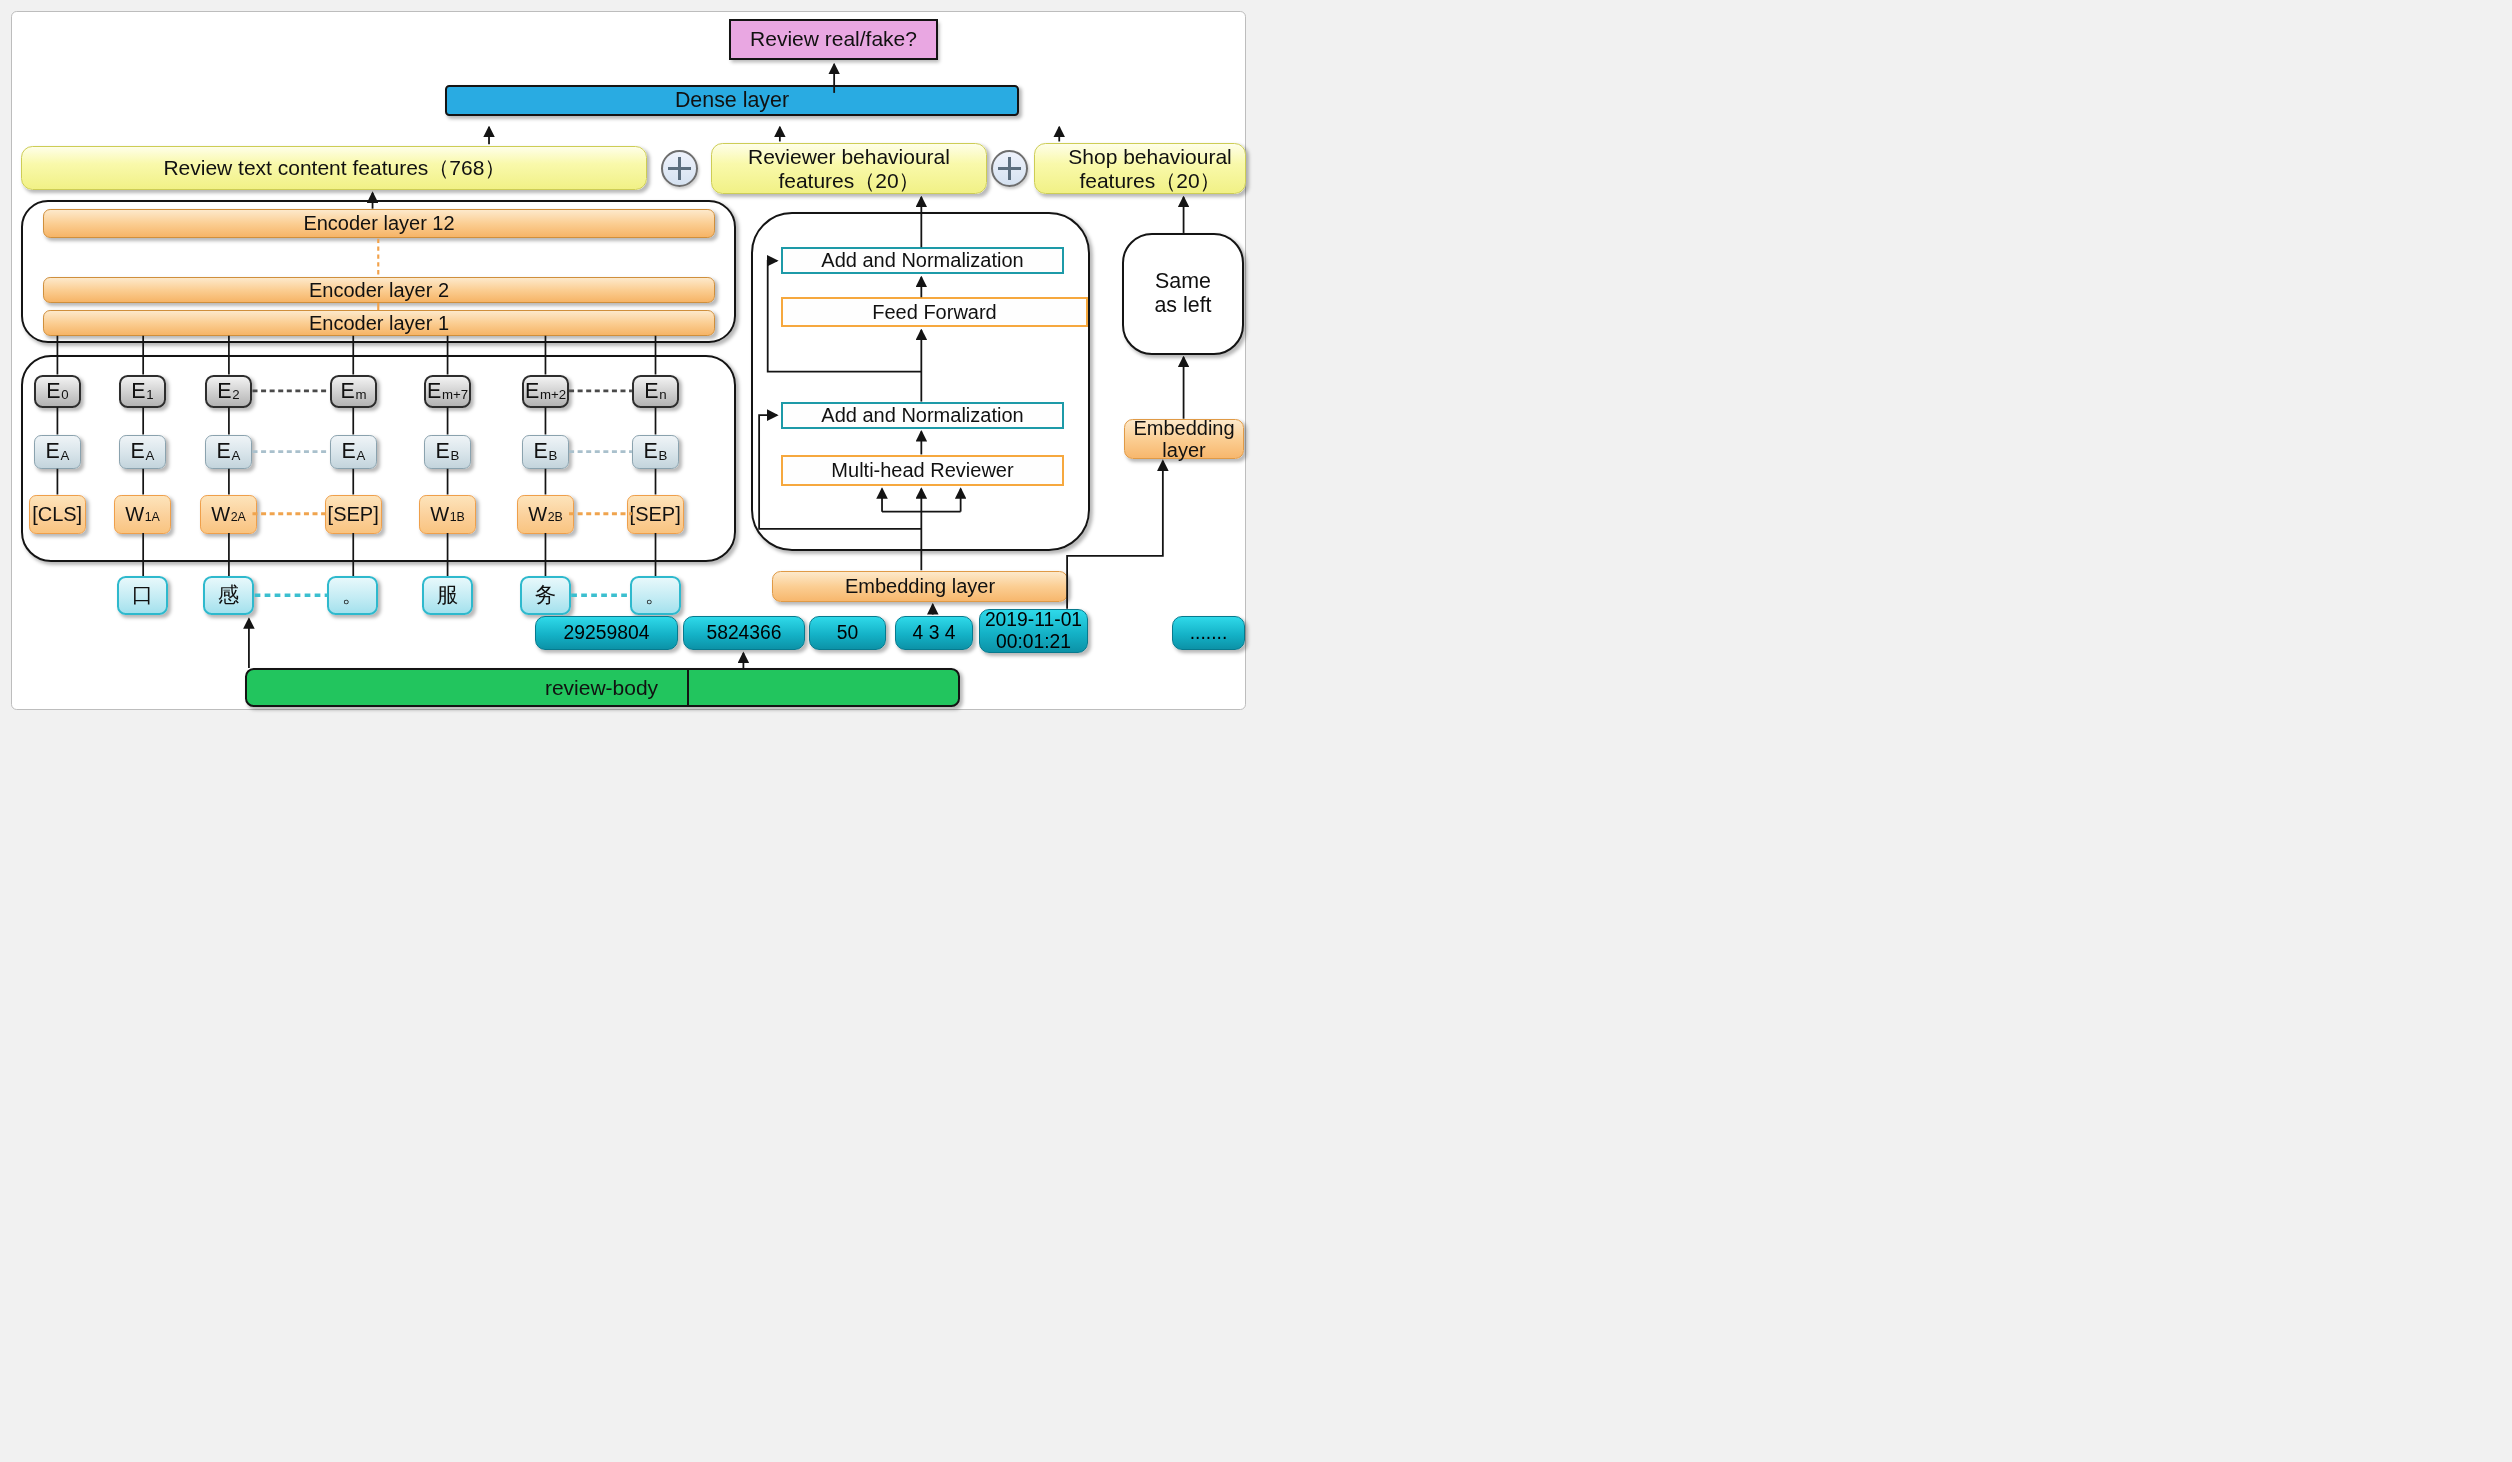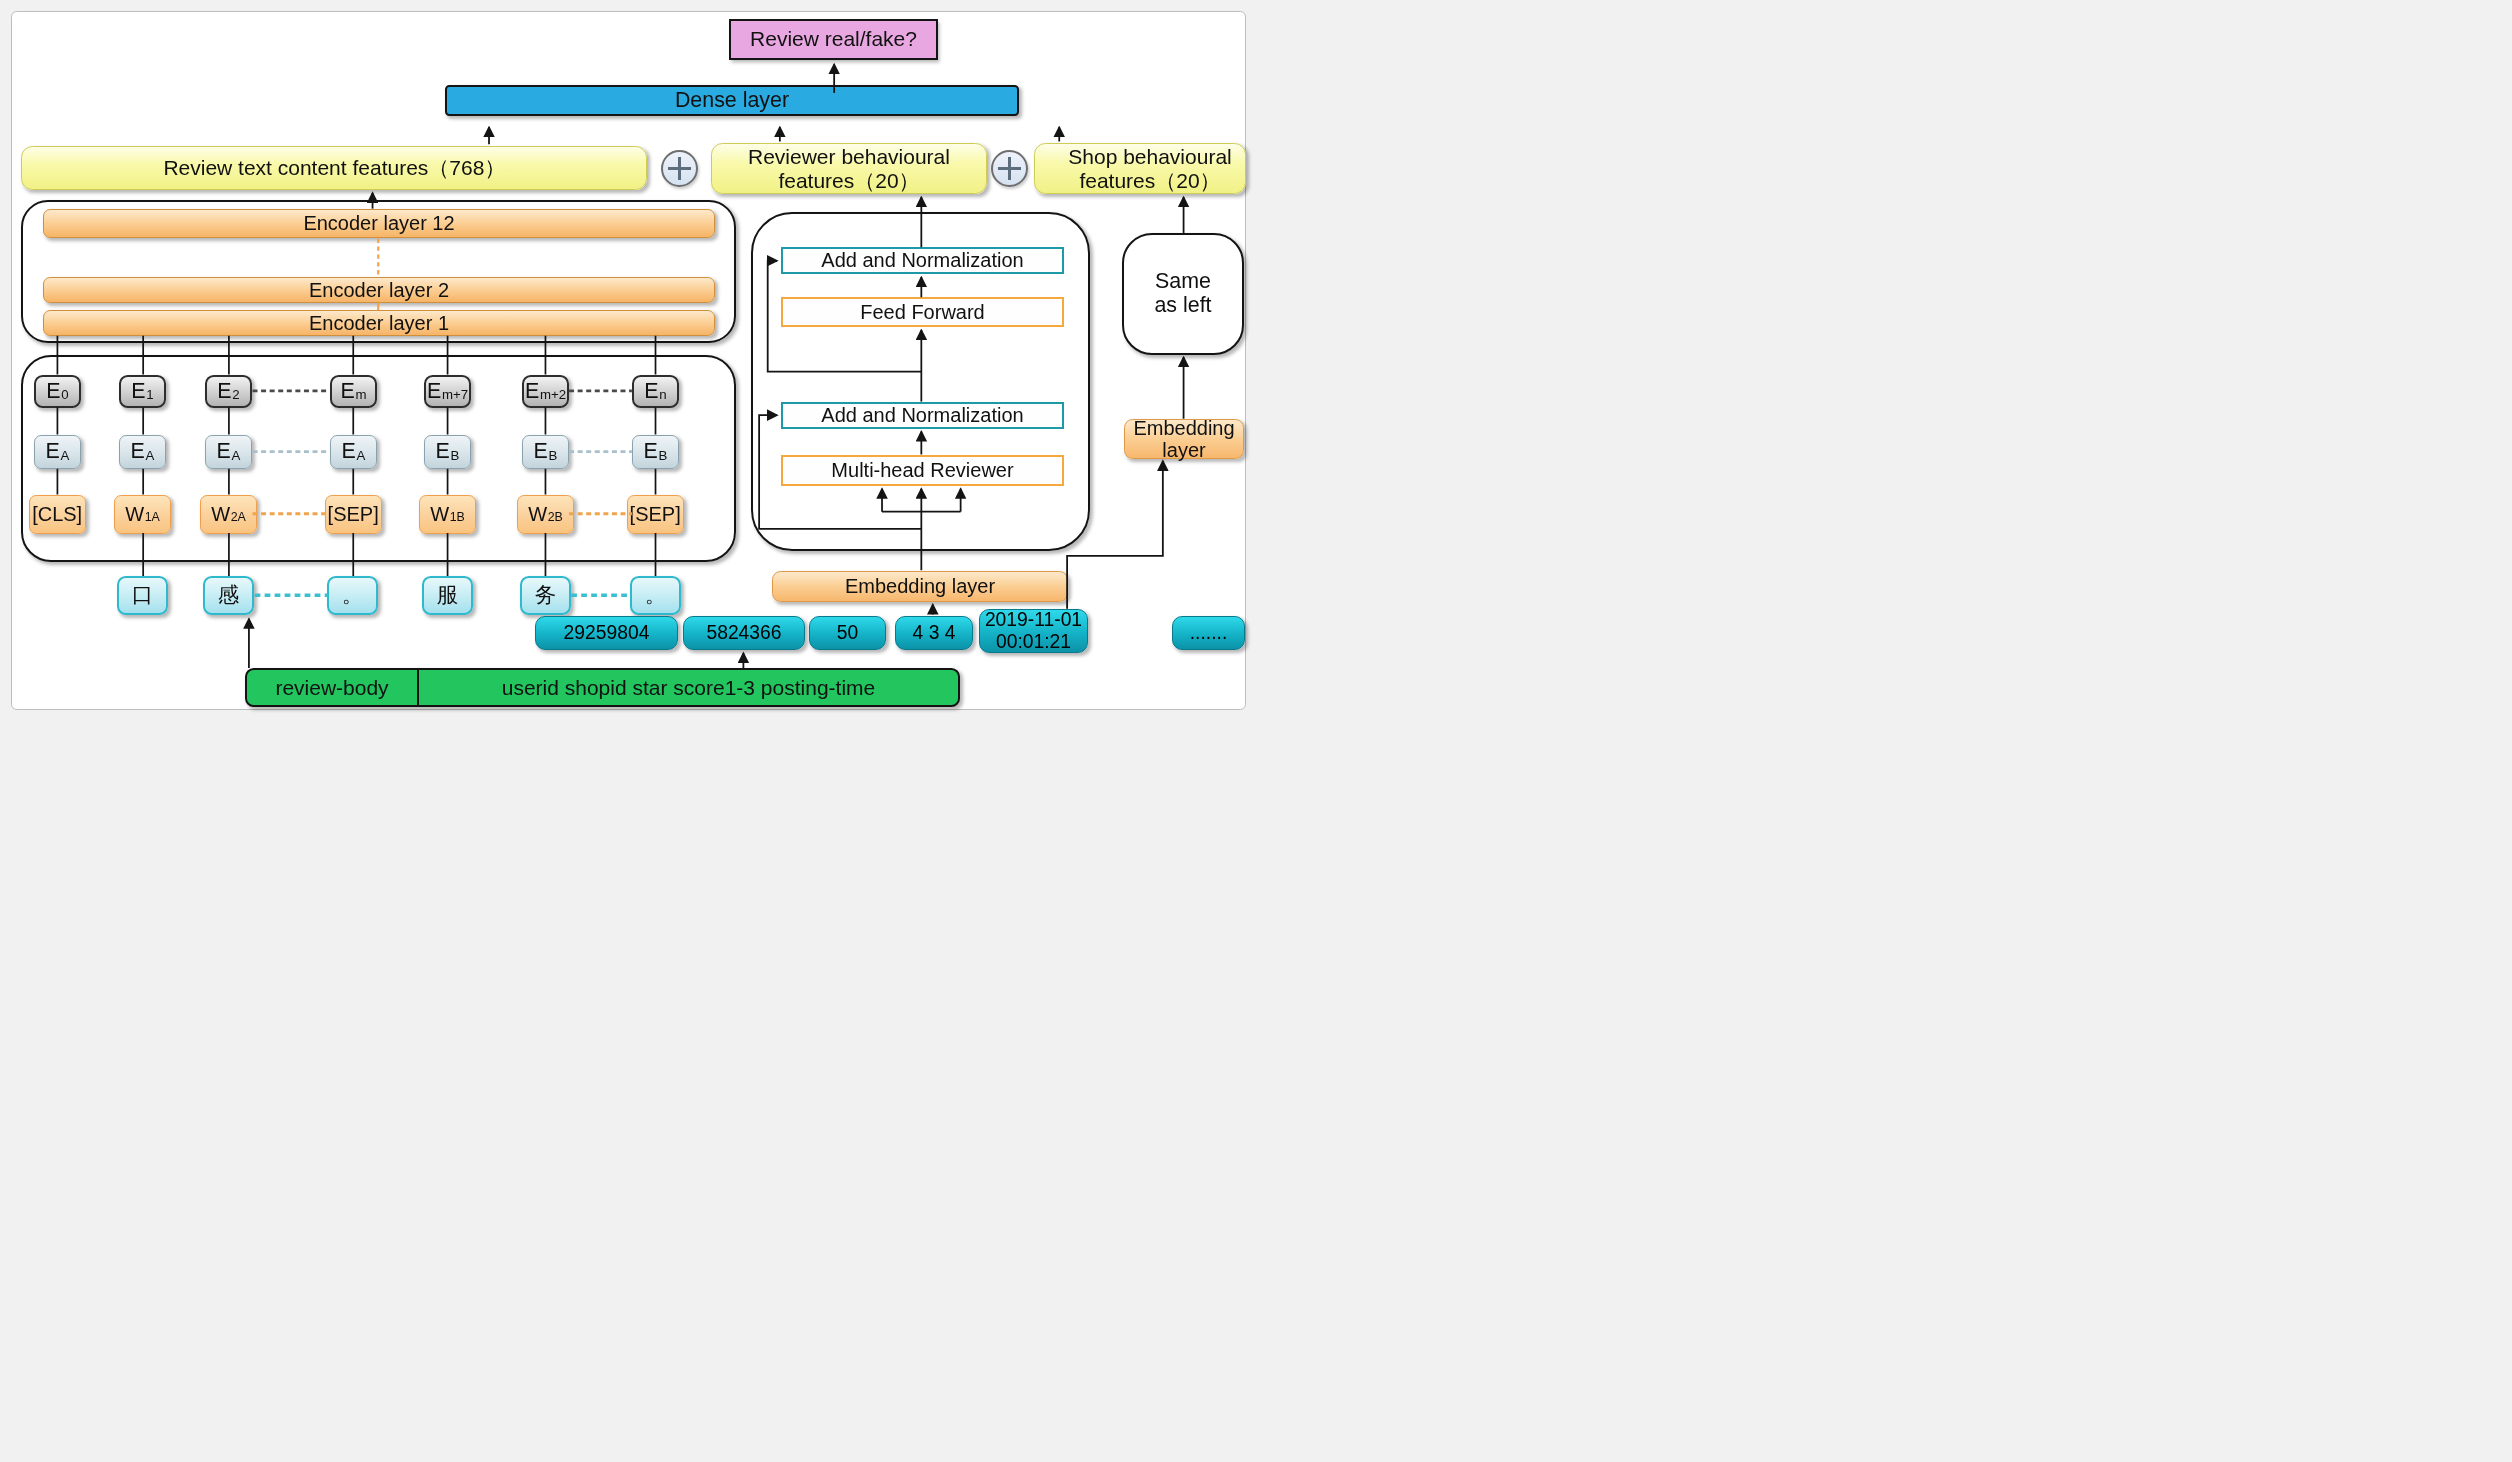--- a/index.html
+++ b/index.html
@@ -267,21 +267,21 @@
   </div>
 <div class="bx cyan sh" style="left:630px;top:576px;width:51px;height:39px;">
     <span>。</span>
   </div>
 
 <div class="cont sh" style="left:751px;top:212px;width:339px;height:339px;border-radius:41px;"></div>
 
 <div class="bx tbox tealb" style="left:781px;top:247px;width:283px;height:27px;">
   <span>Add and Normalization</span>
 </div>
-<div class="bx tbox orgb" style="left:781px;top:297px;width:283px;height:30px;">
+<div class="bx tbox orgb" style="left:781px;top:297px;width:307px;height:30px;">
   <span>Feed Forward</span>
 </div>
 <div class="bx tbox tealb" style="left:781px;top:402px;width:283px;height:27px;">
   <span>Add and Normalization</span>
 </div>
 <div class="bx tbox orgb" style="left:781px;top:455px;width:283px;height:31px;">
   <span>Multi-head Reviewer</span>
 </div>
 
 <div class="bx embbar sh" style="left:772px;top:571px;width:296px;height:31px;">
@@ -315,17 +315,14 @@
   <span>00:01:21</span>
 </div>
 <div class="bx tealbox sh" style="left:1172px;top:616px;width:73px;height:34px;">
     <span>.......</span>
   </div>
 
 <div class="bx pinkbar sh" style="left:245px;top:668px;width:715px;height:39px;padding:0;">
   <div class="pcell" style="width:172px;border-right:2.1px solid #141414;">
     <span>review-body</span>
   </div>
-  <div class="pcell" style="flex:1;">
-    <span>userid shopid star score1-3 posting-time</span>
-  </div>
 </div>
 
 
 </body></html>

